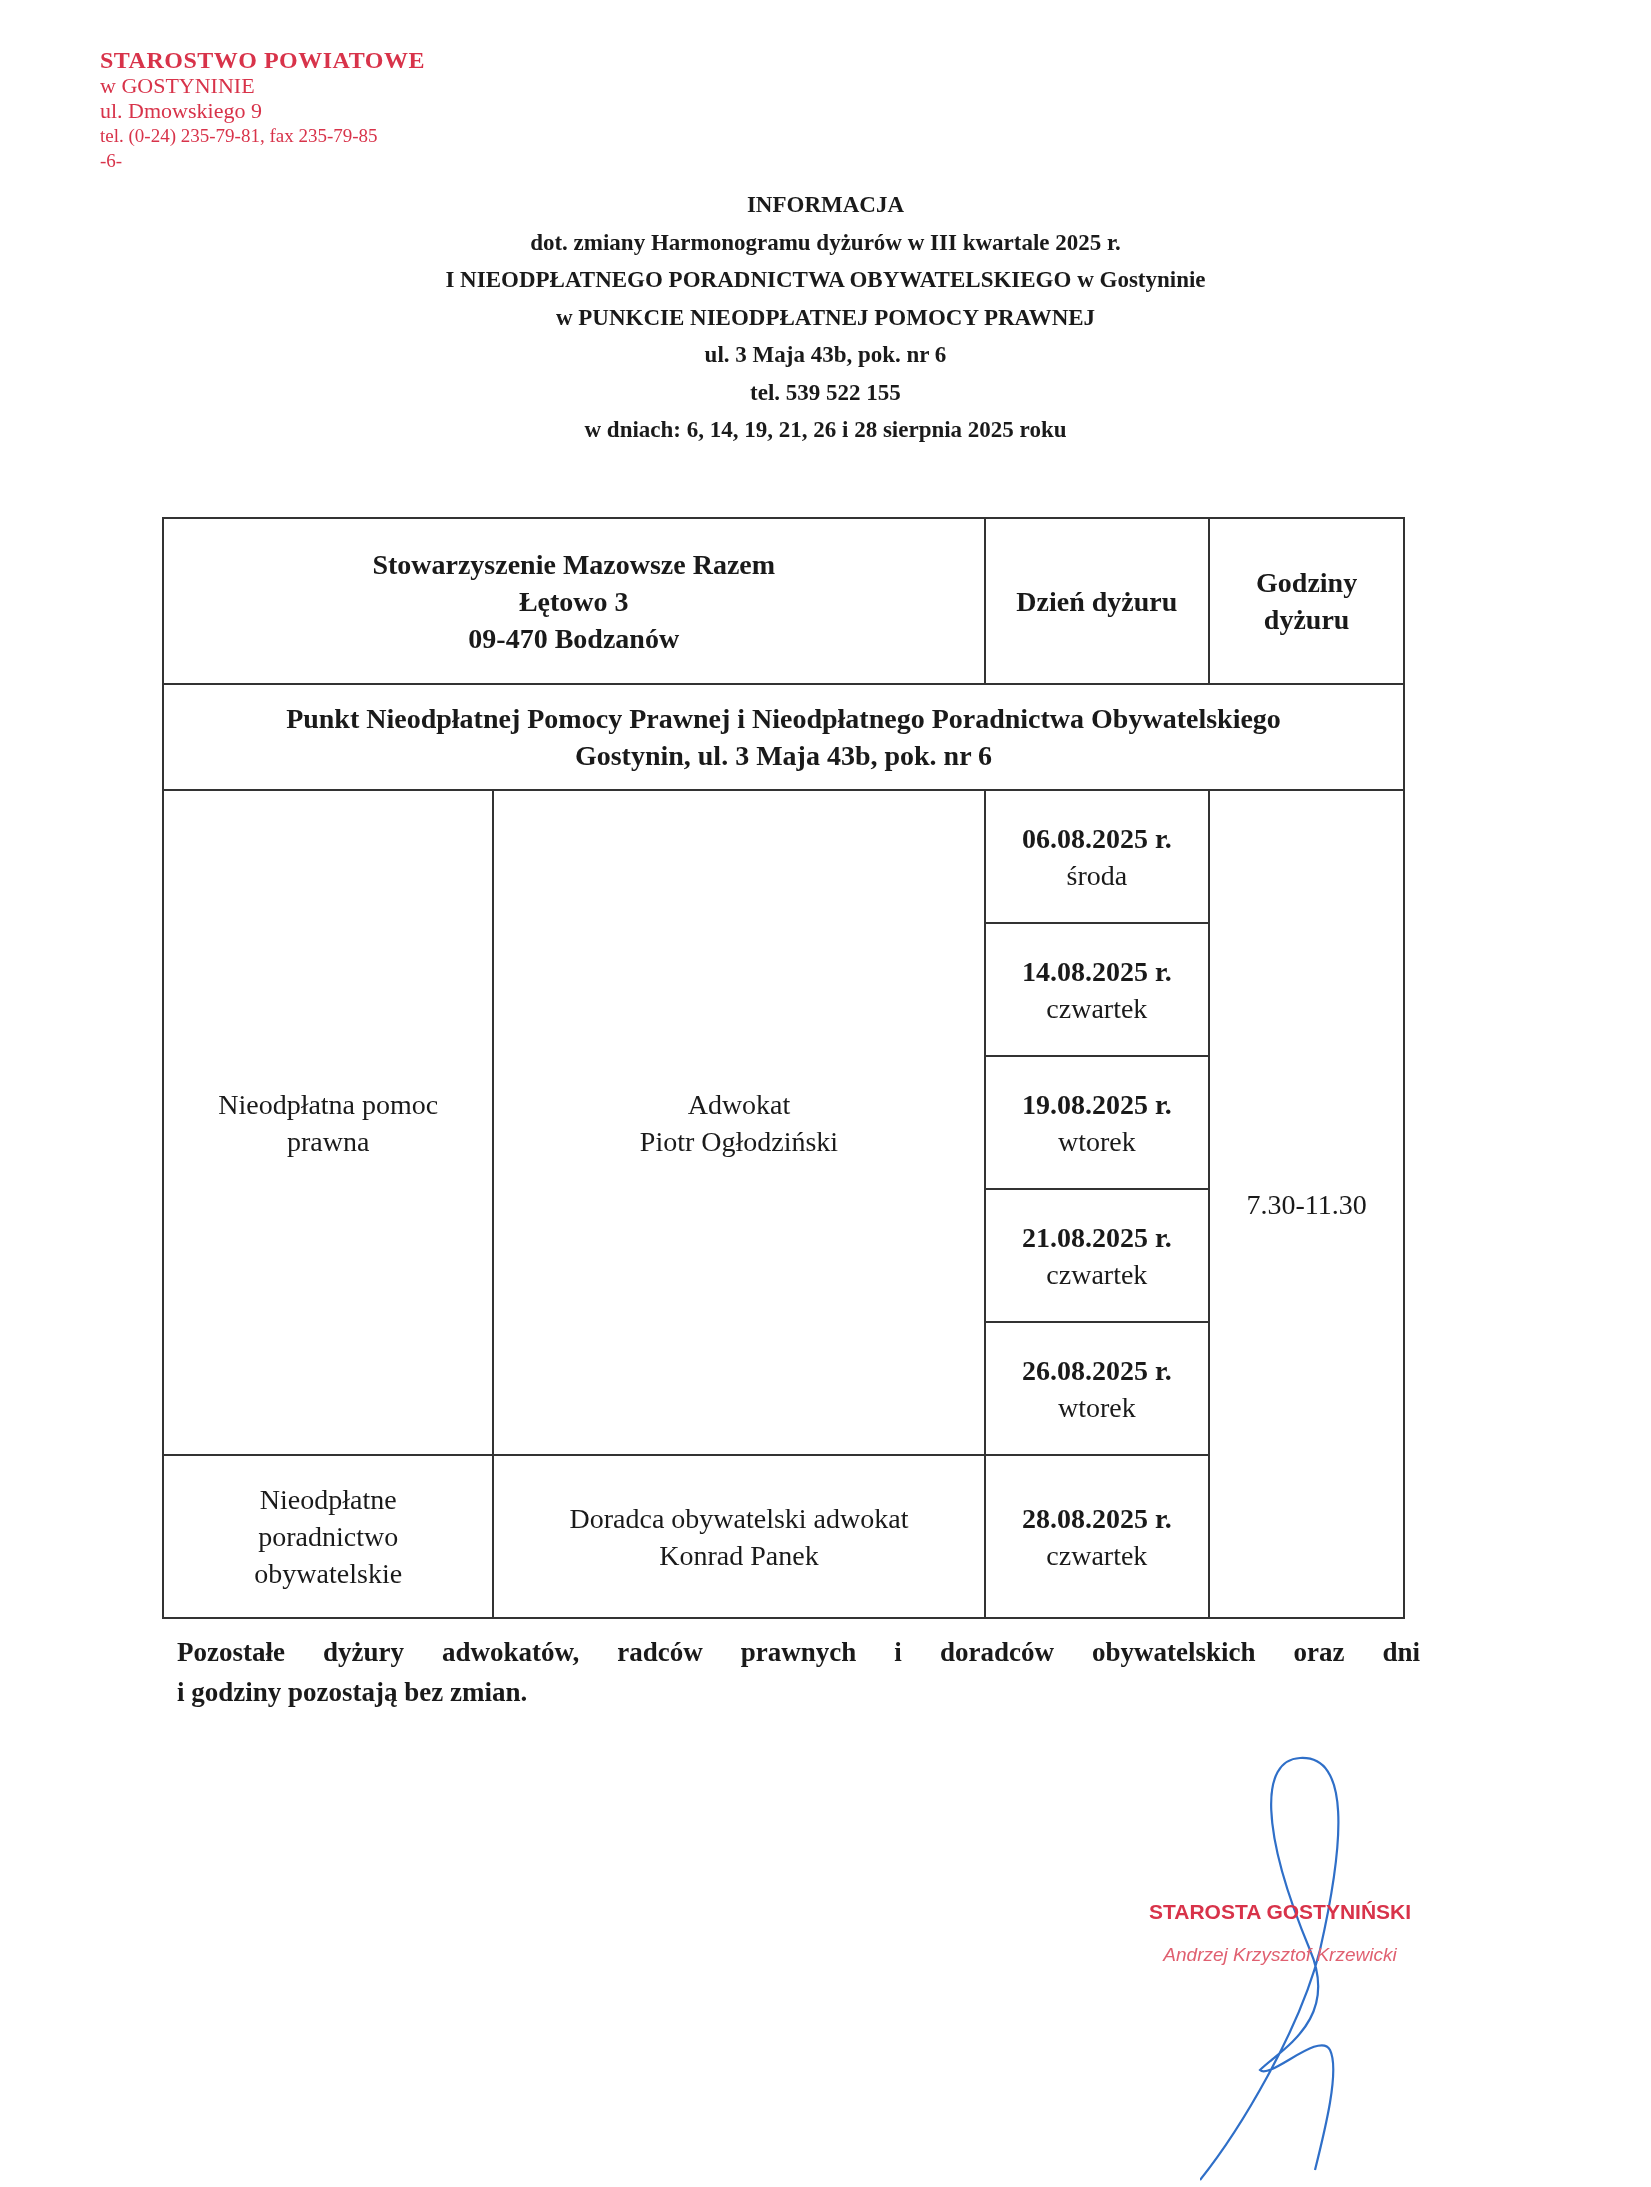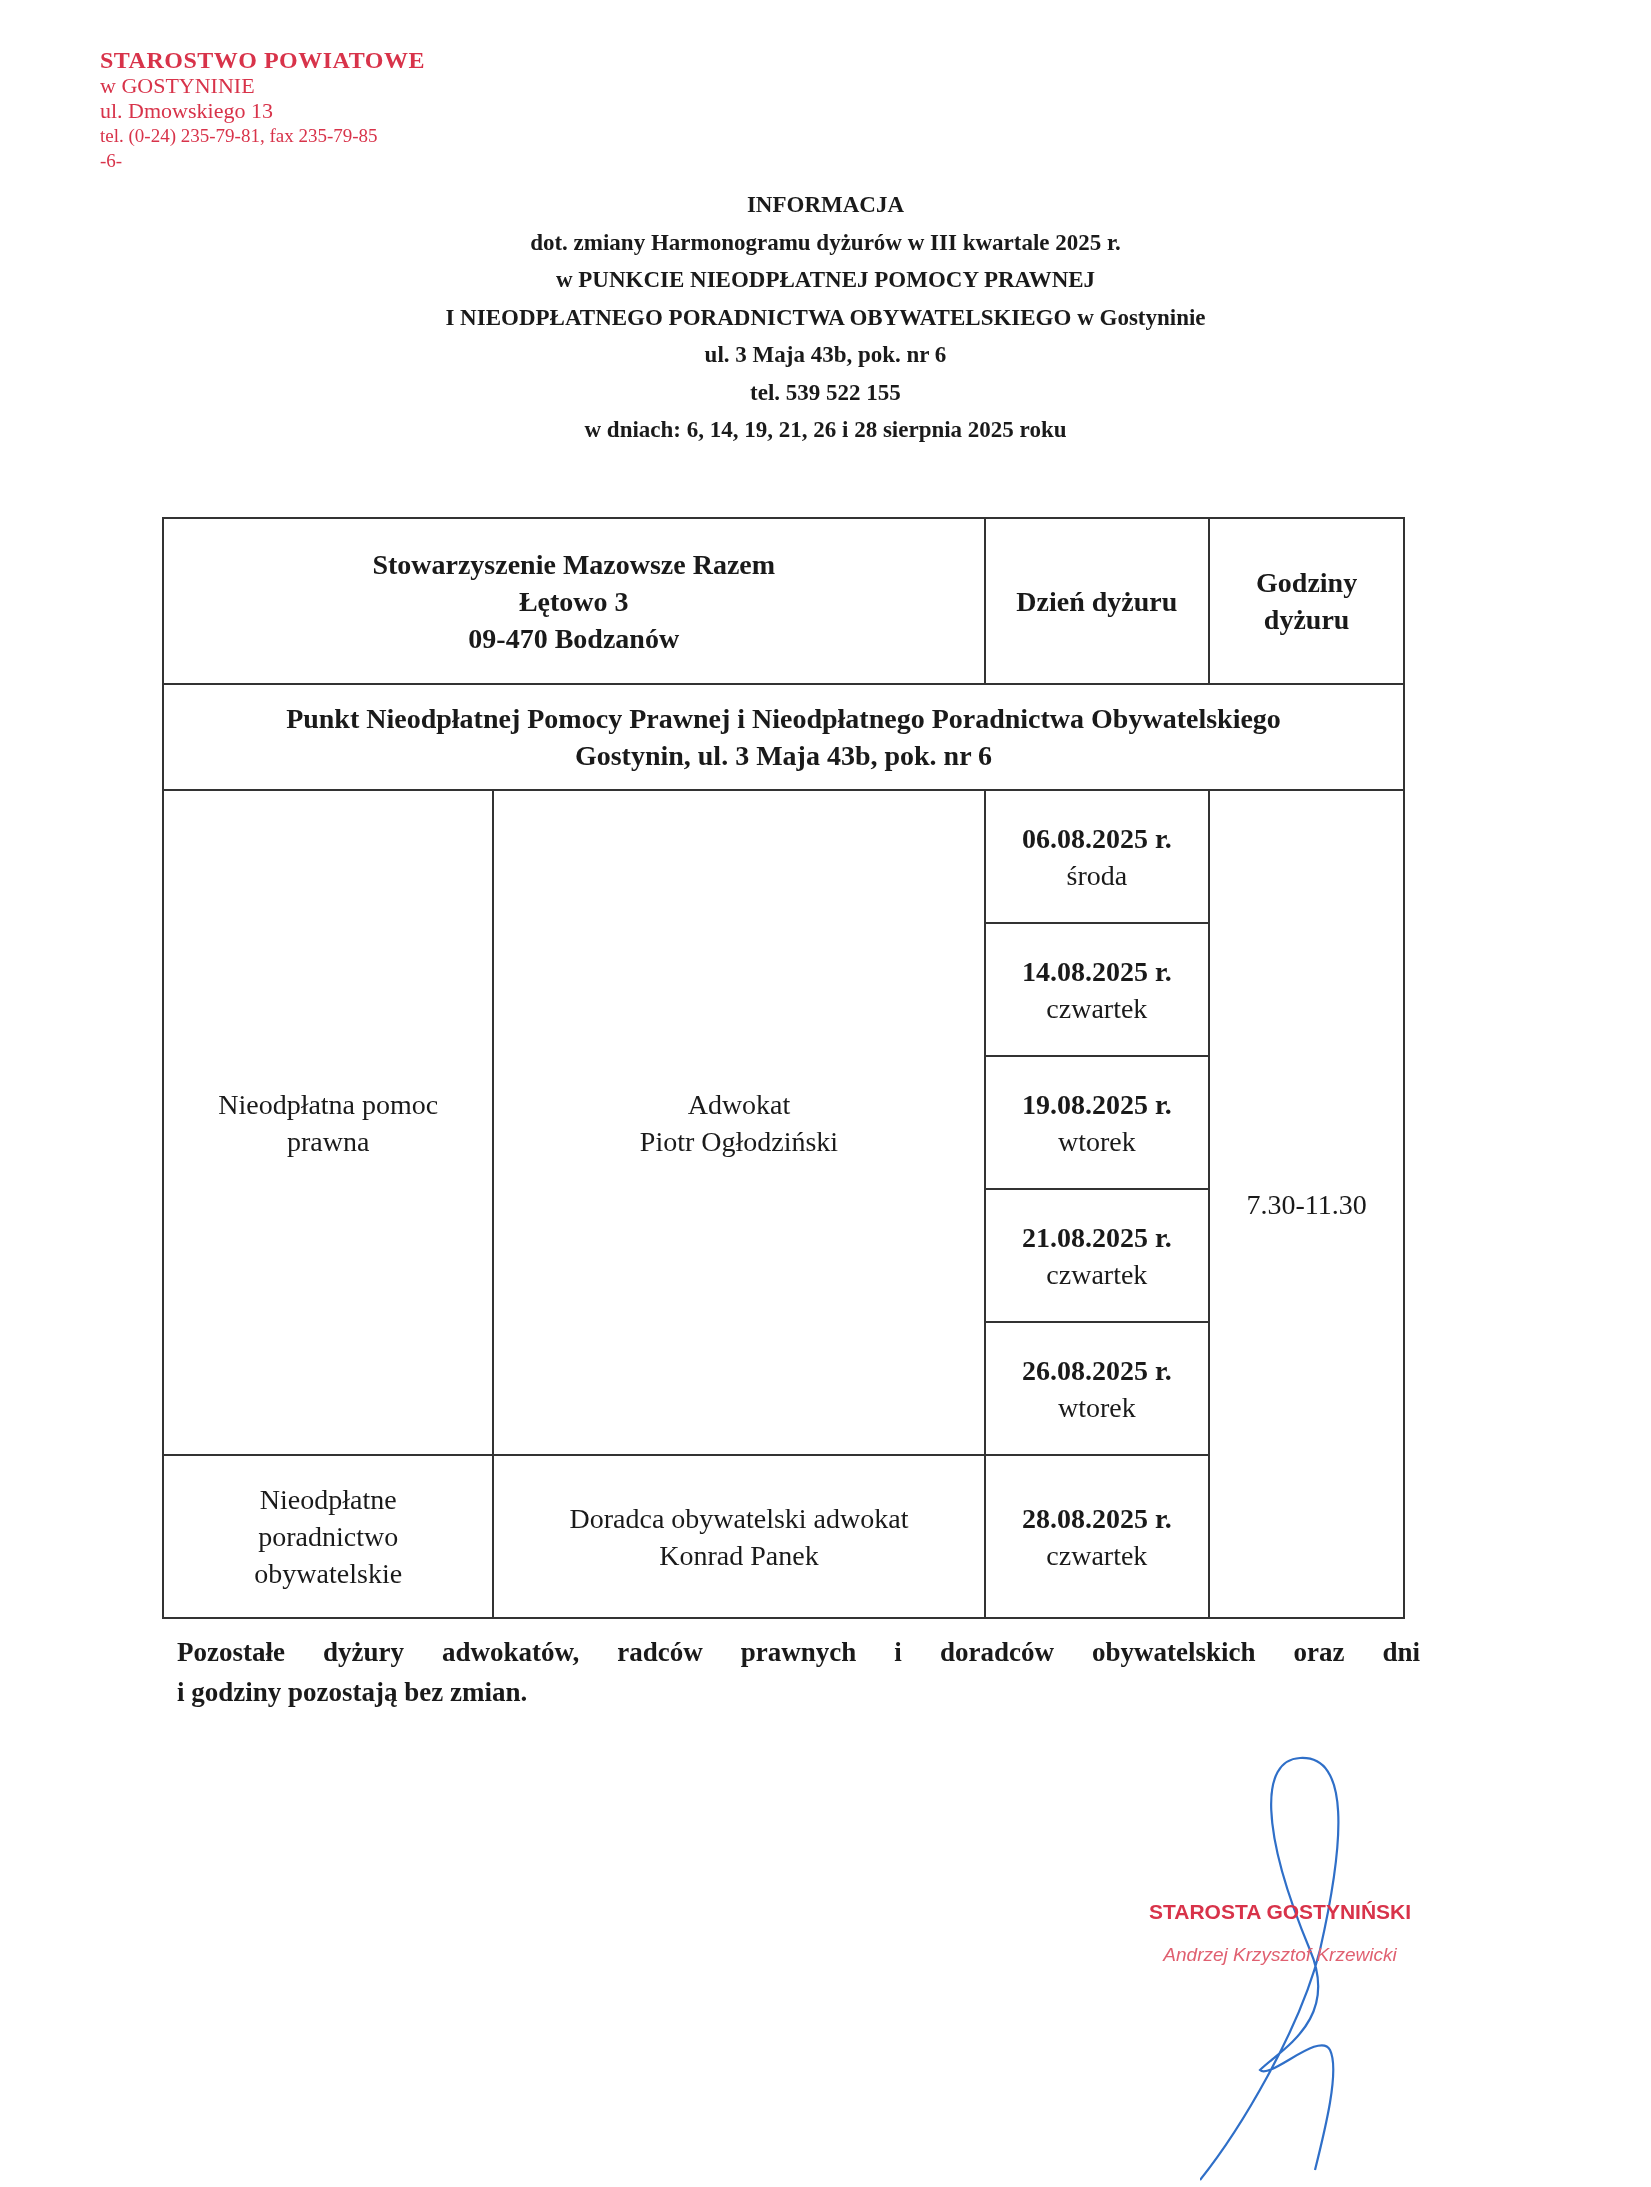--- a/index.html
+++ b/index.html
@@ -19,30 +19,30 @@
   .sig-stamp .t{font-weight:bold;font-size:21px;}
   .sig-stamp .n{font-style:italic;font-size:19px;margin-top:20px;color:#e06070;}
   .signature{position:absolute;left:1200px;top:1750px;}
 </style>
 </head>
 <body>
 
 <div class="stamp">
   <div class="l1">STAROSTWO POWIATOWE</div>
   <div class="l2">w GOSTYNINIE</div>
-  <div class="l3">ul. Dmowskiego 13</div>
+  <div class="l3">ul. Dmowskiego 9</div>
   <div class="l4">tel. (0-24) 235-79-81, fax 235-79-85</div>
   <div class="l5">-6-</div>
 </div>
 
 <div class="title">
   <div>INFORMACJA</div>
   <div>dot. zmiany Harmonogramu dyżurów w III kwartale 2025 r.</div>
+  <div>I NIEODPŁATNEGO PORADNICTWA OBYWATELSKIEGO w Gostyninie</div>
   <div>w PUNKCIE NIEODPŁATNEJ POMOCY PRAWNEJ</div>
-  <div>I NIEODPŁATNEGO PORADNICTWA OBYWATELSKIEGO w Gostyninie</div>
   <div>ul. 3 Maja 43b, pok. nr 6</div>
   <div>tel. 539 522 155</div>
   <div>w dniach: 6, 14, 19, 21, 26 i 28 sierpnia 2025 roku</div>
 </div>
 
 <table class="sched">
   <colgroup>
     <col style="width:331px">
       <col style="width:492px">
       <col style="width:225px">

